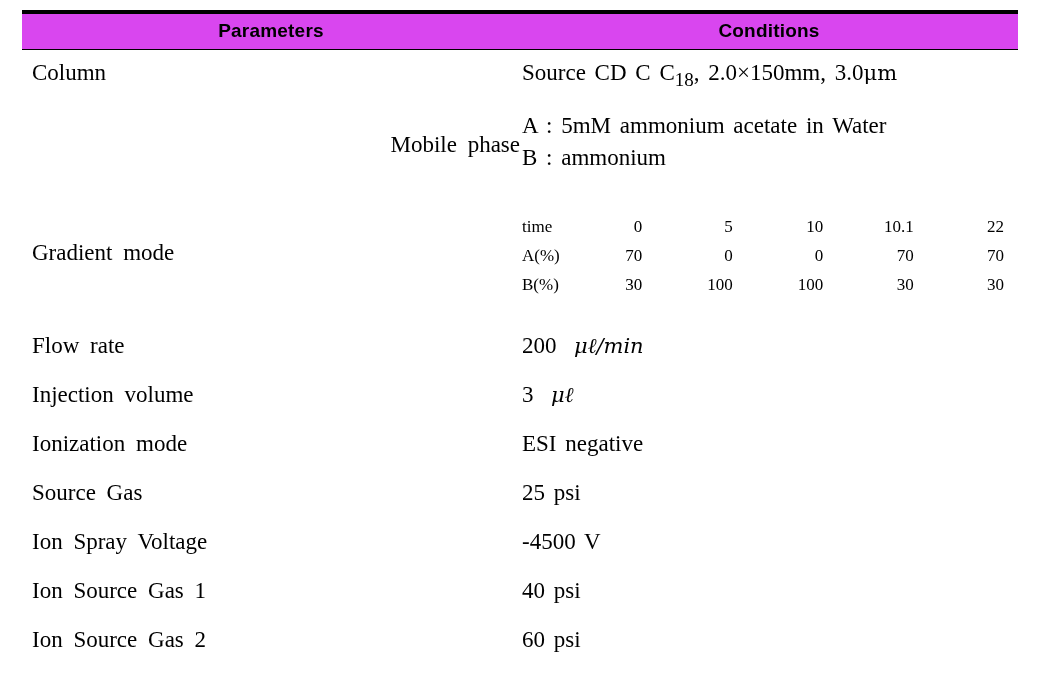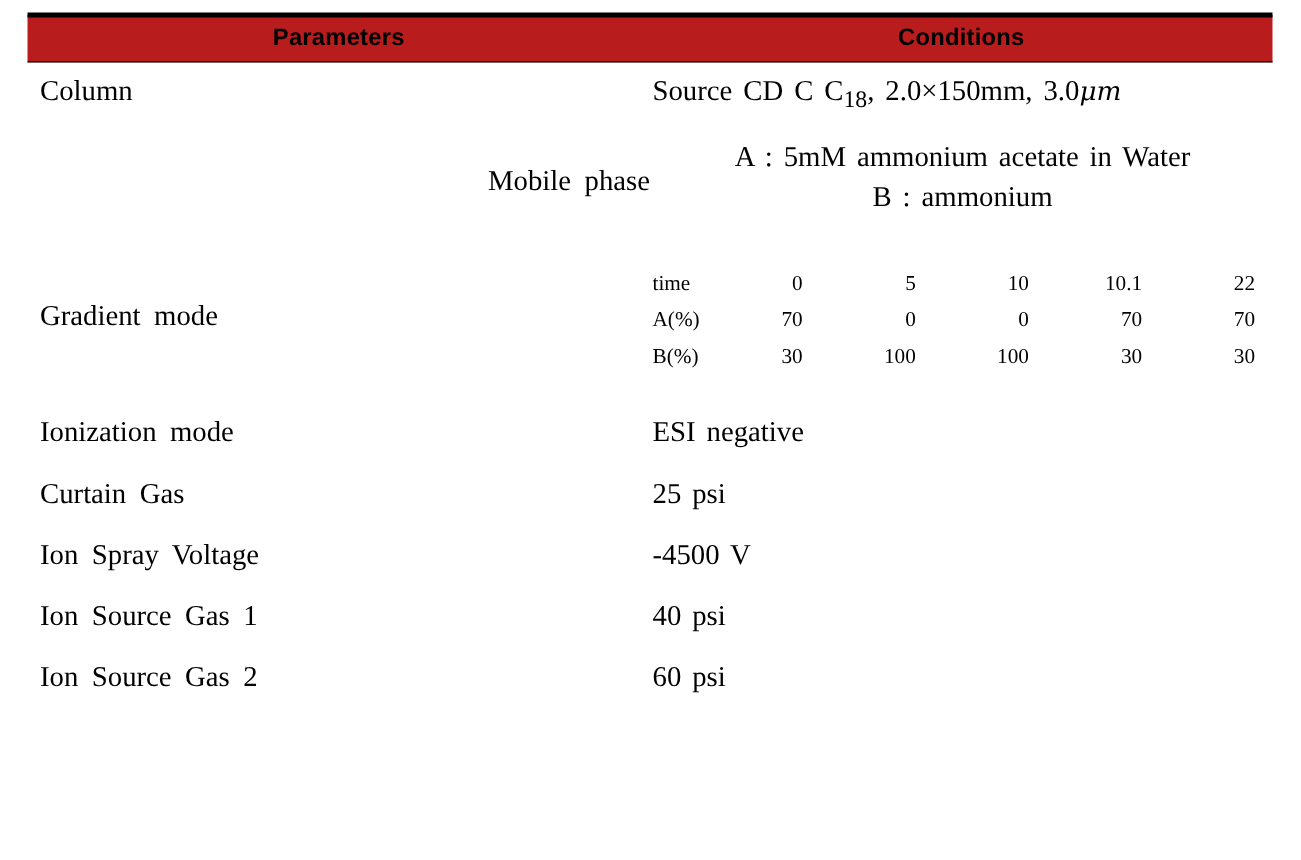--- a/index.html
+++ b/index.html
@@ -23,21 +23,21 @@
   }
 
   table.params {
     border-collapse: collapse;
     width: 996px;
     table-layout: fixed;
   }
 
   
   thead tr.header-row th {
-    background: #b91c1c;
+    background: #d946ef;
     border-top: 4px solid #000000;
     border-bottom: 1px solid #000000;
     font-family: "Liberation Sans", sans-serif;
     font-weight: bold;
     font-size: 19px;
     padding: 6px 0 7px 0;
     text-align: center;
     letter-spacing: 0.2px;
   }
   thead tr.double-rule td {
@@ -68,21 +68,21 @@
 
   .r-plain td { height: 42px; padding-top: 7px; }
   .r-plain td.label { padding-top: 7px; }
 
   
   .row-column td { height: 44px; padding-top: 7px; }
 
   
   .row-mobile td { height: 76px; padding-top: 6px; }
   .row-mobile td.label { padding-top: 28px; text-align: right; }
-  .mp-line { line-height: 32px; white-space: nowrap; text-align: center; }
+  .mp-line { line-height: 32px; white-space: nowrap; }
 
   
   .row-gradient td { height: 86px; padding-top: 4px; }
   .row-gradient td.label { padding-top: 32px; }
 
   table.grad {
     border-collapse: collapse;
     font-family: "Liberation Serif", serif;
     font-size: 23px;
     line-height: 29px;
@@ -93,21 +93,20 @@
     font-size: 17px;
     white-space: nowrap;
   }
   table.grad td.gh { width: 72px; text-align: left; padding-right: 4px; }
   table.grad td.gv { width: 78px; text-align: right; padding-right: 14px; }
   table.grad td.gv0 { width: 46px; text-align: right; padding-right: 14px; }
 
   .sub { font-size: 19px; vertical-align: sub; }
   .mu {
     font-family: "DejaVu Serif", serif;
-    font-style: italic;
     font-size: 21px;
   }
   .script-l {
     font-family: "DejaVu Serif", serif;
     font-style: italic;
     font-size: 21px;
   }
   .deg-c { font-size: 20px; letter-spacing: -1px; }
 </style>
 </head>
@@ -167,29 +166,37 @@
               <td class="gv">100</td>
               <td class="gv">100</td>
               <td class="gv">30</td>
               <td class="gv">30</td>
             </tr>
           </tbody>
             </table>
         </td>
       </tr>
 
-
+      <tr class="r-plain">
+        <td class="label">Flow  rate</td>
+        <td class="value"><span>200</span>&nbsp; <span class="script-l">μℓ/min</span></td>
+      </tr>
+
+      <tr class="r-plain">
+        <td class="label">Injection  volume</td>
+        <td class="value"><span>3</span>&nbsp; <span class="script-l">μℓ</span></td>
+      </tr>
 
       <tr class="r-plain">
         <td class="label">Ionization  mode</td>
         <td class="value">ESI  negative</td>
       </tr>
 
       <tr class="r-plain">
-        <td class="label">Curtain  Gas</td>
+        <td class="label">Source  Gas</td>
         <td class="value">25  psi</td>
       </tr>
 
 
       <tr class="r-plain">
         <td class="label">Ion  Spray  Voltage</td>
         <td class="value">-4500  V</td>
       </tr>
 
       <tr class="r-plain">

